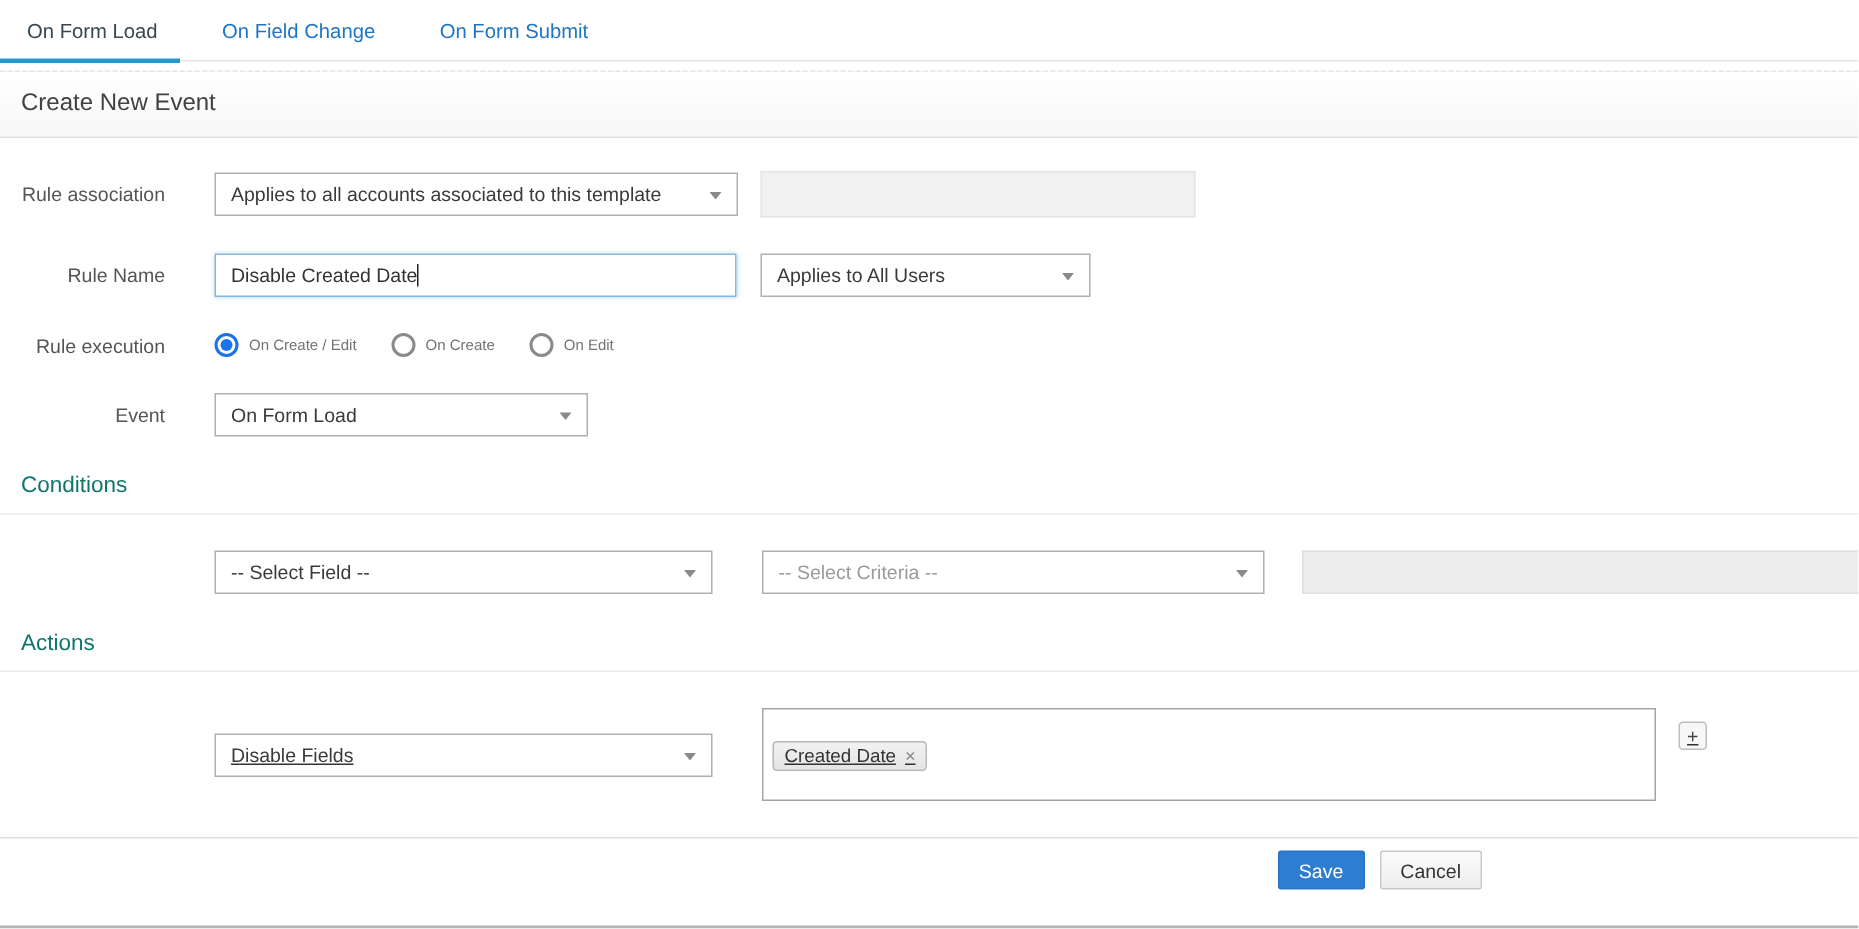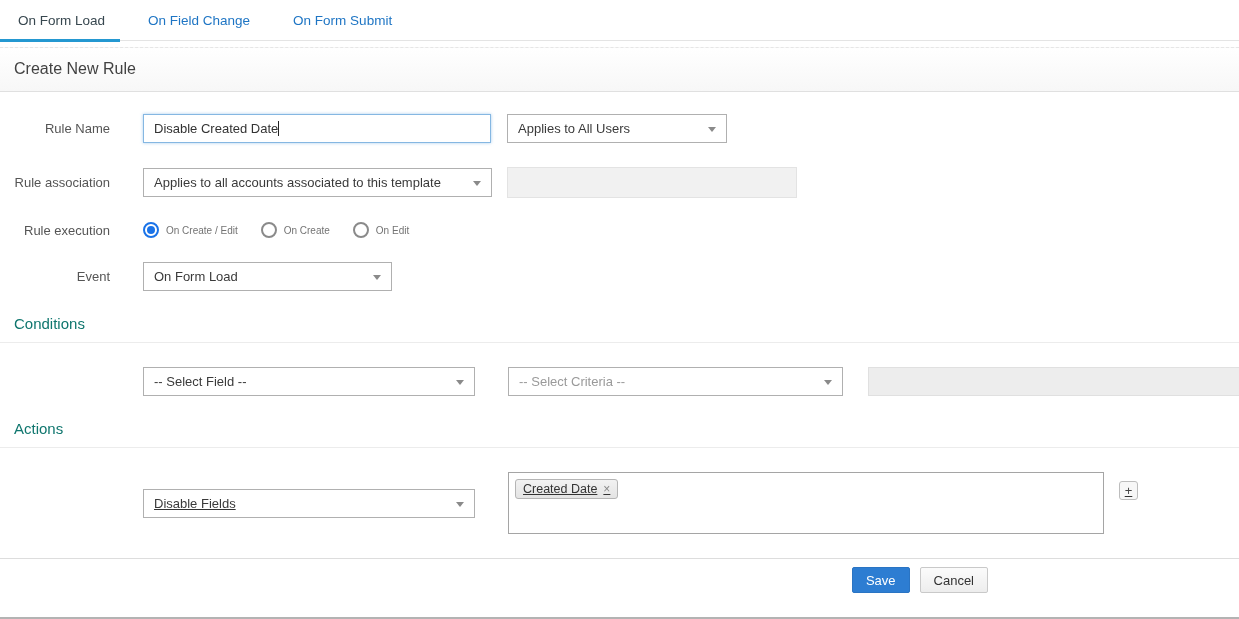--- a/index.html
+++ b/index.html
@@ -56,21 +56,21 @@
 
   
   .cond-value { flex:1; margin-left:25px; height:29px; background:#ededed;
                 border:1px solid #e0e0e0; border-right:none; }
 
   
   .multiselect { width:596px; height:62px; border:1px solid #a5a5a5; background:#fff;
                  padding:6px 6px; display:flex; align-items:flex-start; flex-wrap:wrap; }
   .chip { display:inline-flex; align-items:center; background:linear-gradient(#f2f2f2,#e4e4e4);
           border:1px solid #b5b5b5; border-radius:3px; padding:2px 7px; font-size:12.5px;
-          color:#333; }
+          color:#333;margin-top:15px; }
   .chip-x { margin-left:6px; color:#888; font-size:12px; cursor:pointer; line-height:1; }
   .add-btn { width:19px; height:19px; margin-left:15px; margin-top:9px;
              border:1px solid #bdbdbd; border-radius:3px; background:#f7f7f7;
              font-size:13px; color:#444; display:flex; align-items:center;
              justify-content:center; cursor:pointer; flex-shrink:0; }
 
   
   .footer { margin-top:21px; border-top:1px solid #ddd; padding:8px 251px 0 0;
             display:flex; justify-content:flex-end; align-items:center; }
   .btn { height:26px; font-size:13px; border-radius:2px; padding:12px 13px; cursor:pointer;
@@ -90,45 +90,45 @@
 
 <div class="page">
 
   <div class="tabbar">
     <div class="tab active">On Form Load</div>
     <div class="tab">On Field Change</div>
     <div class="tab">On Form Submit</div>
   </div>
 
   <div class="header-band">
-    <h1>Create New Rule</h1>
+    <h1>Create New Event</h1>
   </div>
 
   <div class="form-area">
+
+    <div class="frow">
+      <div class="flabel">Rule association</div>
+      <div class="fgap"></div>
+      <div class="sel w-assoc">
+        <span>Applies to all accounts associated to this template</span>
+        <span class="dd-arrow"></span>
+      </div>
+      <div class="txt disabled w-assoc-aux"></div>
+    </div>
 
     <div class="frow">
       <div class="flabel">Rule Name</div>
       <div class="fgap"></div>
       <div class="txt focused w-name">
         <span>Disable Created Date</span><span class="caret"></span>
       </div>
       <div class="sel w-users">
         <span>Applies to All Users</span>
         <span class="dd-arrow"></span>
       </div>
-    </div>
-
-    <div class="frow">
-      <div class="flabel">Rule association</div>
-      <div class="fgap"></div>
-      <div class="sel w-assoc">
-        <span>Applies to all accounts associated to this template</span>
-        <span class="dd-arrow"></span>
-      </div>
-      <div class="txt disabled w-assoc-aux"></div>
     </div>
 
     <div class="frow">
       <div class="flabel">Rule execution</div>
       <div class="fgap"></div>
       <div class="radio-group">
         <div class="radio-opt selected">
           <span class="rdot"></span>
           <span>On Create / Edit</span>
         </div>

